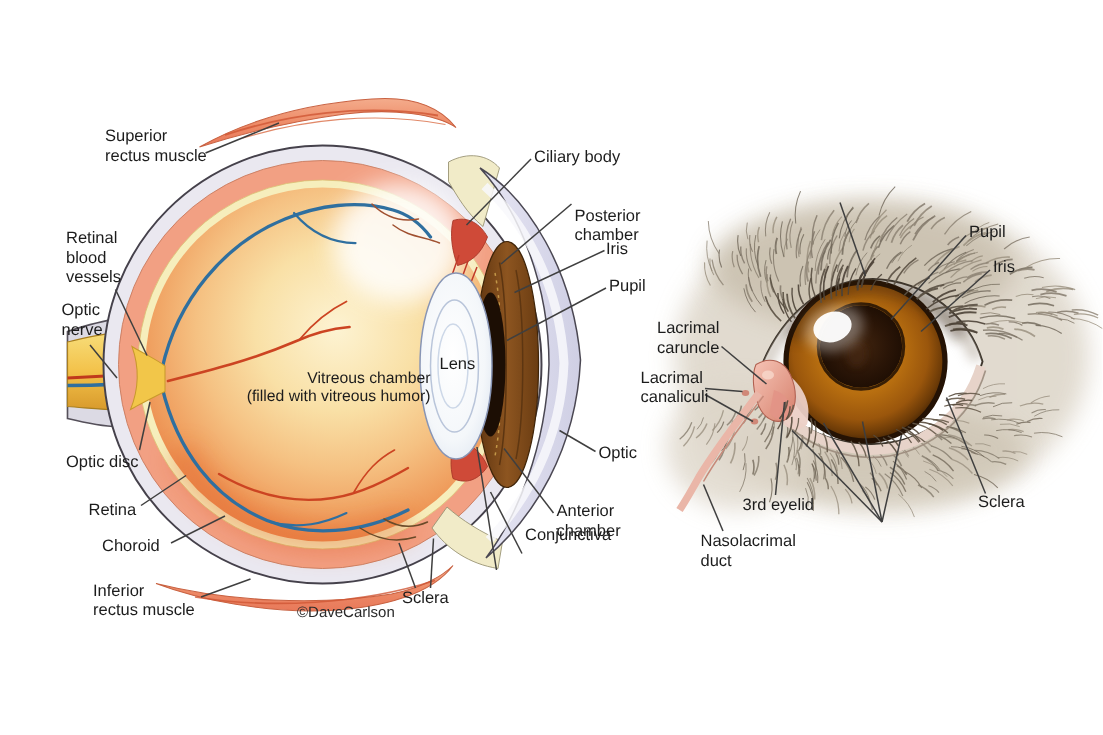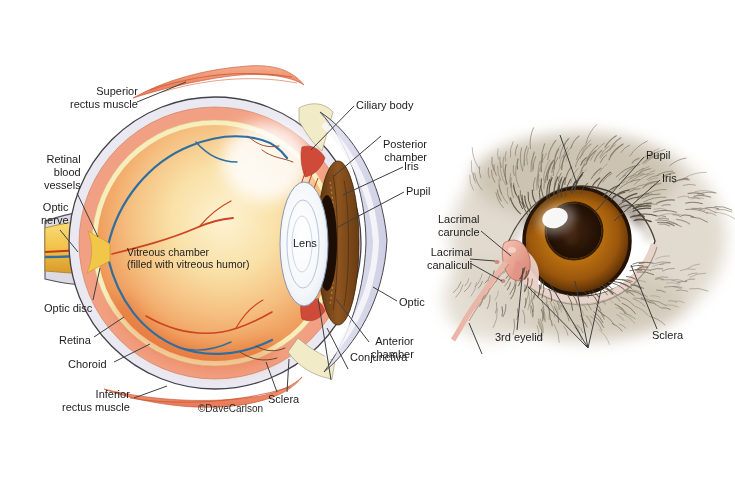--- a/index.html
+++ b/index.html
@@ -1,20 +1,20 @@
 <!DOCTYPE html>
 <html><head>
 <meta charset="utf-8">
 <style>
   html,body{margin:0;padding:0;background:#fff;}
   .canvas{position:relative;width:735px;height:490px;background:#ffffff;overflow:hidden;
           font-family:"Liberation Sans", sans-serif;}
   .canvas svg{position:absolute;left:0;top:0;}
-  .lbl{position:absolute;font-size:11px;line-height:1.18;color:#1c1c1c;white-space:pre;text-align:right;}
-  .lbl.center{text-align:left;}
+  .lbl{position:absolute;font-size:11px;line-height:1.18;color:#1c1c1c;white-space:pre;}
+  .lbl.center{text-align:right;}
   .lbl.small{font-size:10.5px;}
   .lbl.credit{font-size:10px;color:#2a2a2a;margin-left:23px;}
 </style>
 </head>
 <body>
 
 <div class="canvas">
 <svg width="735" height="490" viewBox="0 0 735 490">
   <defs>
     <radialGradient id="vitGrad" cx="0.54" cy="0.40" r="0.72">
@@ -642,14 +642,16 @@
 (filled with vitreous humor)</div>
 <div class="lbl credit" style="left:175px;top:403px">©DaveCarlson</div>
 
 <div class="lbl" style="left:646px;top:149px">Pupil</div>
 <div class="lbl" style="left:662px;top:172px">Iris</div>
 <div class="lbl" style="left:438px;top:213px">Lacrimal
 caruncle</div>
 <div class="lbl" style="left:427px;top:246px">Lacrimal
 canaliculi</div>
 <div class="lbl" style="left:495px;top:331px">3rd eyelid</div>
+<div class="lbl" style="left:467px;top:355px">Nasolacrimal
+duct</div>
 <div class="lbl" style="left:652px;top:329px">Sclera</div>
 </div>
 
 </body></html>

